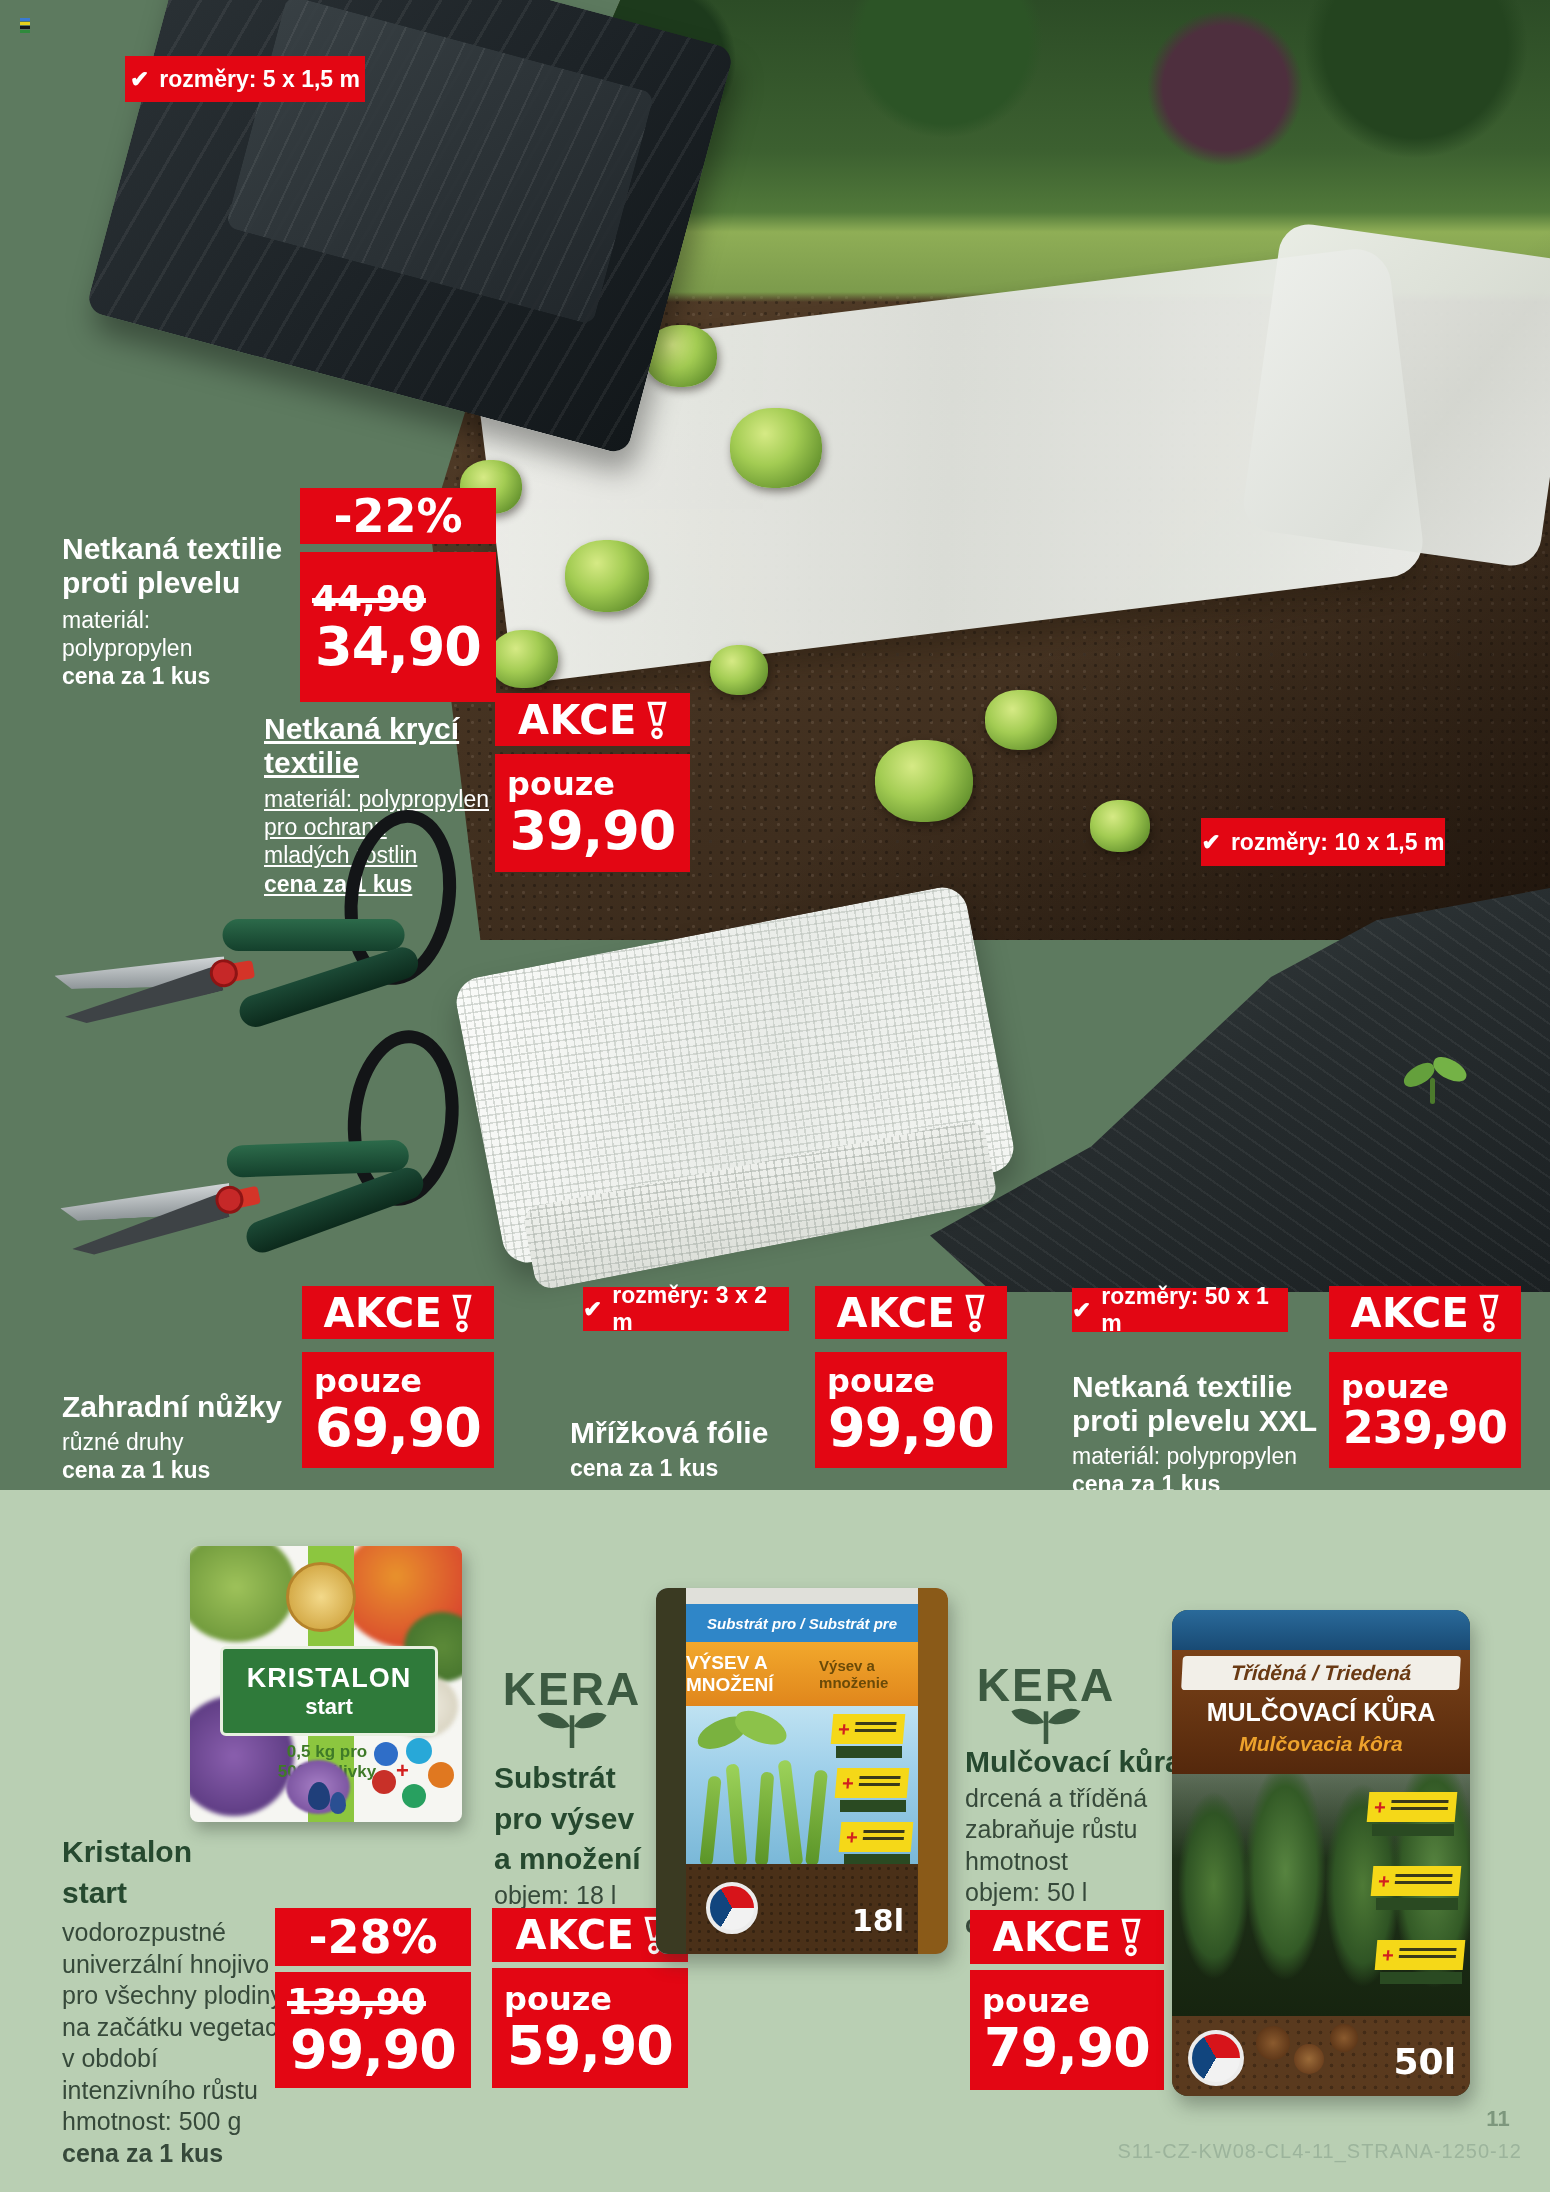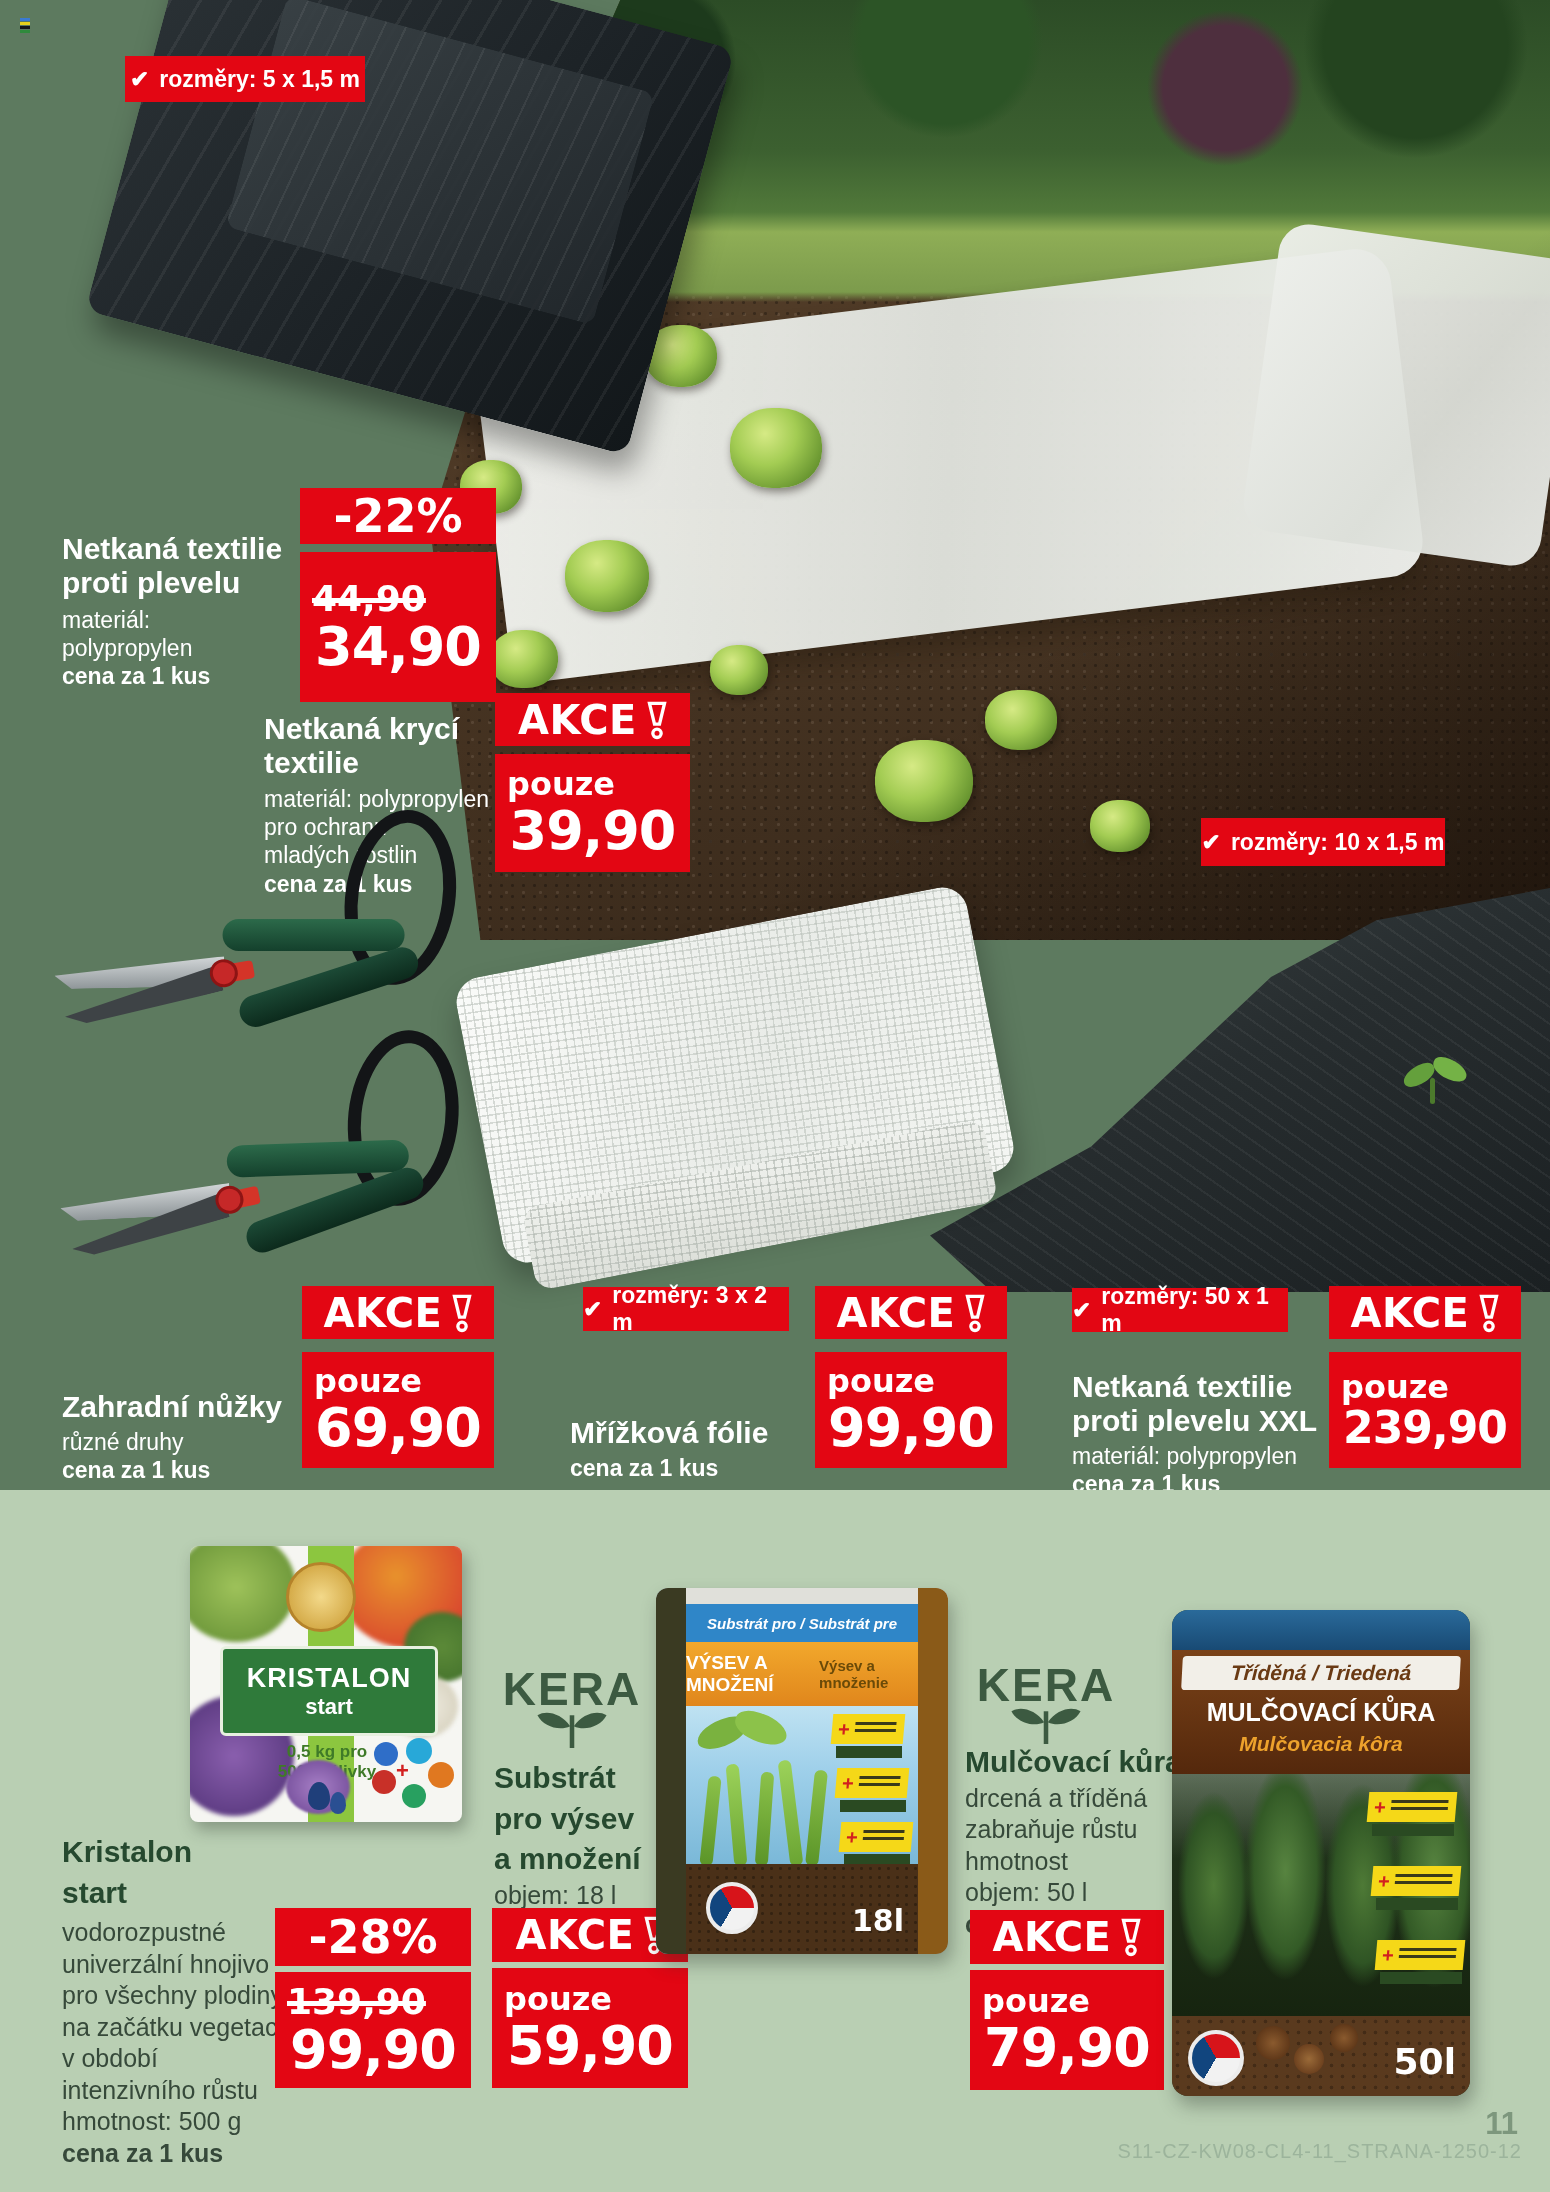--- a/index.html
+++ b/index.html
@@ -115,21 +115,21 @@
     <div class="pdesc bold">cena za 1 kus</div>
   </div>
   <div class="abs red discount" style="left:300px;top:488px;width:196px;height:56px;">
     <span>-22%</span>
   </div>
   <div class="abs red price-box" style="left:300px;top:552px;width:196px;height:150px;">
     <span class="price-old">44,90</span>
     <span class="price-big">34,90</span>
   </div>
 
-  <div class="abs wtext" style="left:264px;top:712px;">
+  <div class="abs wtext" style="left:264px;top:712px;text-decoration:underline;">
     <div class="ptitle">Netkaná krycí</div>
     <div class="ptitle">textilie</div>
     <div class="pdesc" style="margin-top:5px;">materiál: polypropylen</div>
     <div class="pdesc">pro ochranu</div>
     <div class="pdesc">mladých rostlin</div>
     <div class="pdesc bold">cena za 1 kus</div>
   </div>
   <div class="abs red akce-box" style="left:495px;top:693px;width:195px;height:53px;">
     <span>AKCE</span>
     <svg width="20" height="40" viewBox="0 0 24 46">
@@ -445,16 +445,16 @@
     <div class="abs" style="left:0;top:406px;width:298px;height:80px;
          background:radial-gradient(rgba(0,0,0,.25) 1.5px, transparent 2.2px) 0 0/11px 11px, #5a3a1e;">
       <div class="abs" style="left:84px;top:10px;width:34px;height:34px;border-radius:50%;background:radial-gradient(#8a5a2e,#4e2a10);"></div>
       <div class="abs" style="left:122px;top:28px;width:30px;height:30px;border-radius:50%;background:radial-gradient(#9a6a38,#5a3014);"></div>
       <div class="abs" style="left:158px;top:8px;width:28px;height:28px;border-radius:50%;background:radial-gradient(#8a5a2e,#4e2a10);"></div>
       <div class="roundel" style="left:16px;top:14px;width:48px;height:48px;"></div>
       <span class="vol" style="right:14px;bottom:14px;font-size:36px;">50l</span>
     </div>
   </div>
 
-  <div class="abs" style="left:1478px;top:2106px;width:40px;text-align:right;color:#7d977d;font-weight:bold;font-size:31px;">11</div>
+  <div class="abs" style="left:1478px;top:2106px;width:40px;text-align:center;color:#7d977d;font-weight:bold;font-size:22px;">11</div>
   <div class="abs" style="left:1000px;top:2140px;width:522px;text-align:right;color:#9cb49c;font-size:20px;letter-spacing:1px;">S11-CZ-KW08-CL4-11_STRANA-1250-12</div>
 
 </div>
 
 </body></html>

